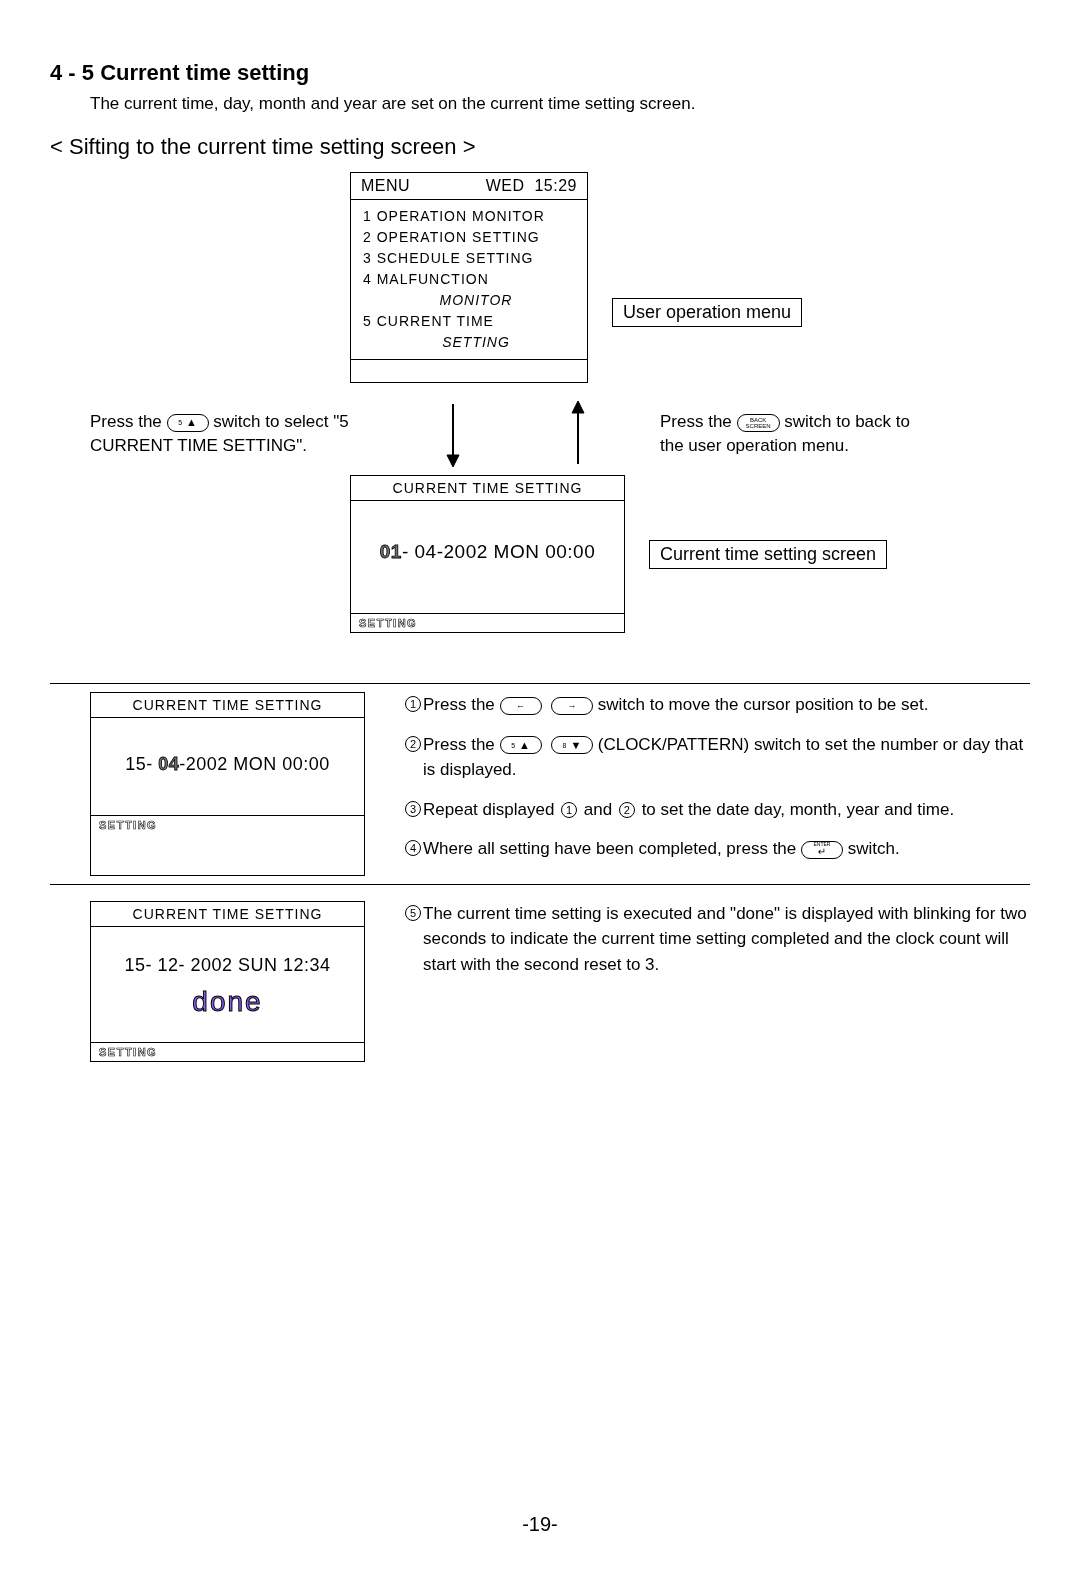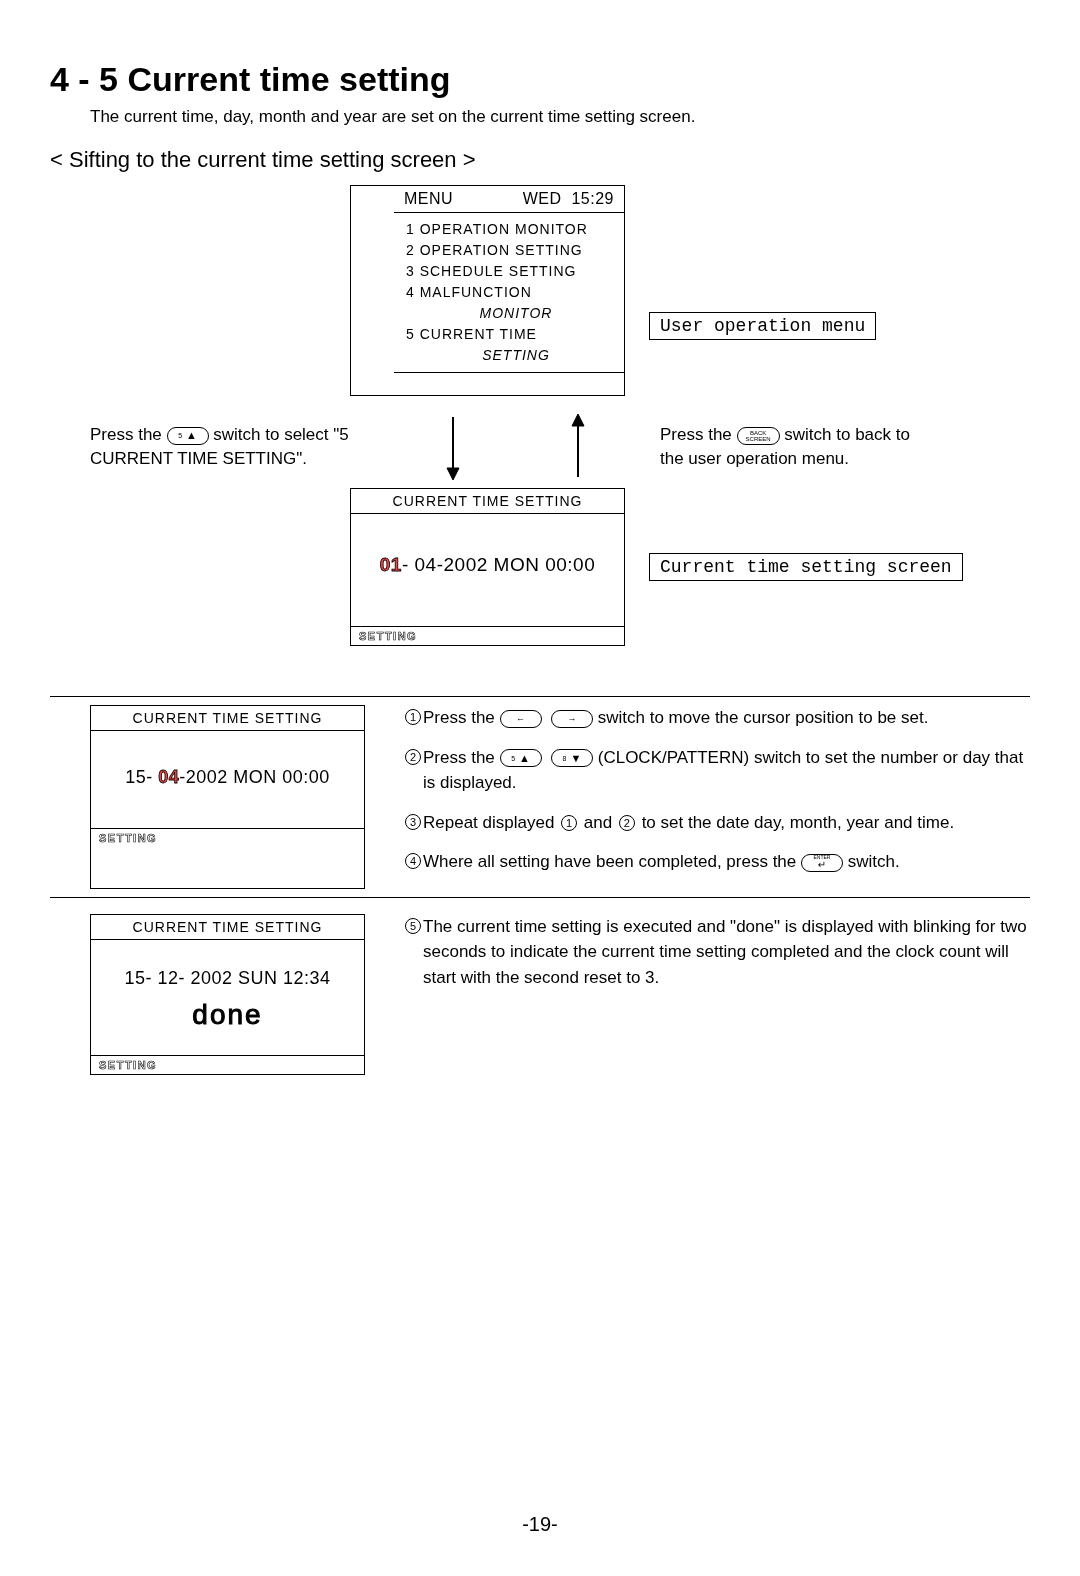--- a/index.html
+++ b/index.html
@@ -6,44 +6,43 @@
   body {
     font-family: Arial, Helvetica, sans-serif;
     color: #000;
     background: #fff;
     width: 1080px;
     height: 1576px;
     position: relative;
     padding: 60px 50px 40px 50px;
   }
   .section-title {
-    font-size: 34px;
+    font-size: 22px;
     font-weight: bold;
     margin-bottom: 8px;
   }
   .intro {
     font-size: 17px;
     margin-left: 40px;
     margin-bottom: 20px;
   }
   .subhead {
     font-size: 22px;
     margin-bottom: 12px;
   }
   .row1 {
     display: flex;
     align-items: center;
     position: relative;
   }
   .menu-box {
     border: 1.5px solid #000;
-    width: 275px;
+    width: 238px;
     font-family: Arial, sans-serif;
     margin-left: 300px;
-    padding-left: 43px;
   }
   .menu-head {
     border-bottom: 1.5px solid #000;
     padding: 4px 10px;
     font-size: 16px;
     letter-spacing: 0.5px;
     display: flex;
     justify-content: space-between;
   }
   .menu-items {
@@ -53,21 +52,20 @@
     letter-spacing: 1px;
     line-height: 1.5;
   }
   .menu-item-sub { margin-left: 14px; text-align: center; font-style: italic; }
   .menu-foot { height: 22px; }
   .boxed-label {
     border: 1.5px solid #000;
     padding: 3px 10px;
     font-size: 18px;
     display: inline-block;
-    font-family: Liberation Mono, monospace;
   }
   .hanging-label { margin-left: 24px; }
   .row-middle {
     display: flex;
     align-items: center;
     margin-top: 16px;
     margin-bottom: 6px;
     font-size: 17px;
   }
   .left-instr { width: 300px; margin-left: 40px; line-height: 1.4; }
@@ -110,21 +108,21 @@
   }
   .cts-body {
     border-bottom: 1.5px solid #000;
     text-align: center;
     padding: 40px 0 50px 0;
     font-size: 19px;
     letter-spacing: 0.5px;
   }
   .cts-body .outline-ch {
     display: inline-block;
-    color: #ef4444;
+    color: #737373;
     -webkit-text-stroke: 0.8px #000;
     text-shadow: none;
     font-weight: bold;
     text-align: center;
   }
   .cts-foot {
     font-size: 11px;
     letter-spacing: 1.5px;
     padding: 3px 8px;
     color: #fff;
@@ -164,21 +162,21 @@
     line-height: 14px;
     margin-right: 2px;
     flex: none;
     vertical-align: middle;
     margin-top: 4px;
   }
   .step-text { flex: 1; line-height: 1.5; }
   .section3 { display: flex; margin-top: 16px; }
   .done-text {
     font-size: 28px;
-    color: #000000;
+    color: #8b5cf6;
     -webkit-text-stroke: 1px #000;
     letter-spacing: 2px;
     margin-top: 10px;
   }
   .page-num {
     position: absolute;
     bottom: 40px;
     left: 0; right: 0;
     text-align: center;
     font-size: 20px;

